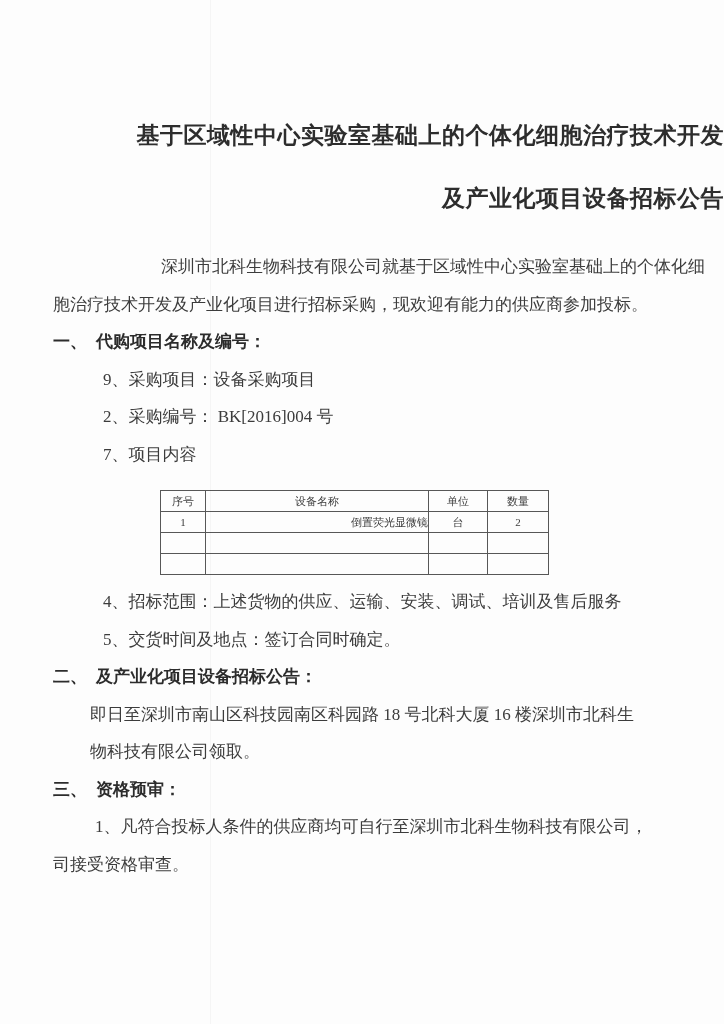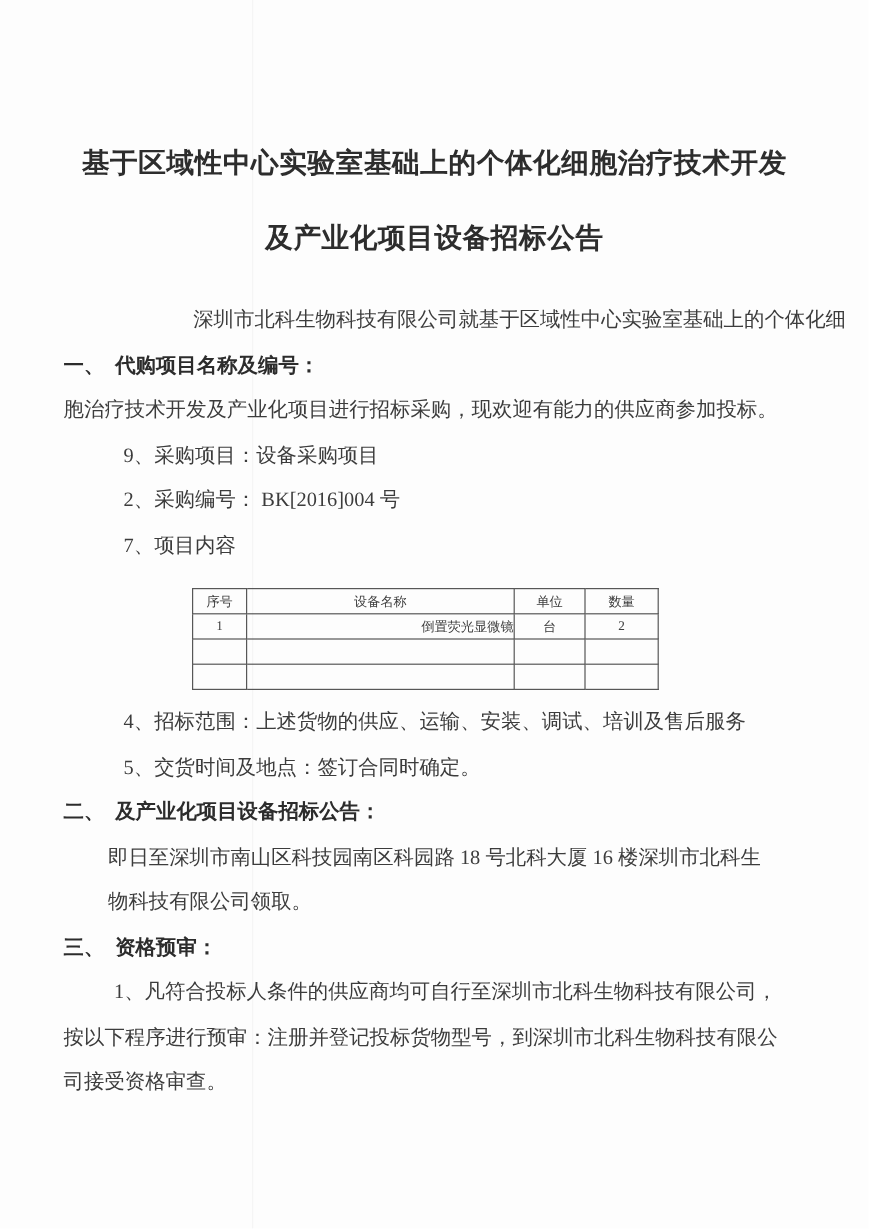--- a/index.html
+++ b/index.html
@@ -18,21 +18,21 @@
   .fold-line {
     position: absolute;
     left: 210px;
     top: 0;
     width: 1px;
     height: 100%;
     background: rgba(60,60,60,0.045);
   }
   .doc-title {
     margin-top: 104px;
-    text-align: center;
+    text-align: right;
     font-size: 23px;
     font-weight: bold;
     color: #2d2d2d;
     line-height: 63px;
     letter-spacing: 0.5px;
   }
   .content {
     margin: 18px 19px 0 53px;
     font-size: 17px;
     line-height: 37.5px;
@@ -74,25 +74,25 @@
   <div class="fold-line"></div>
 
   <div class="doc-title">
     <div class="line">基于区域性中心实验室基础上的个体化细胞治疗技术开发</div>
     <div class="line">及产业化项目设备招标公告</div>
   </div>
 
   <div class="content">
 
     <div class="line intro-first">深圳市北科生物科技有限公司就基于区域性中心实验室基础上的个体化细</div>
+    <div class="line">胞治疗技术开发及产业化项目进行招标采购，现欢迎有能力的供应商参加投标。</div>
+
     <div class="line section-heading">
       <span class="sec-num">一、</span><span>代购项目名称及编号：</span>
     </div>
-
-    <div class="line">胞治疗技术开发及产业化项目进行招标采购，现欢迎有能力的供应商参加投标。</div>
 
     <div class="line item">9、采购项目：设备采购项目</div>
     <div class="line item">2、采购编号： BK[2016]004 号</div>
     <div class="line item">7、项目内容</div>
 
     <table class="equip">
       <colgroup>
         <col class="col-no">
           <col class="col-name">
           <col class="col-unit">
@@ -132,17 +132,16 @@
     <div class="line section-heading">
       <span class="sec-num">二、</span><span>及产业化项目设备招标公告：</span>
     </div>
     <div class="line s2-body">即日至深圳市南山区科技园南区科园路 18 号北科大厦 16 楼深圳市北科生</div>
     <div class="line s2-body">物科技有限公司领取。</div>
 
     <div class="line section-heading">
       <span class="sec-num">三、</span><span>资格预审：</span>
     </div>
     <div class="line s3-first">1、凡符合投标人条件的供应商均可自行至深圳市北科生物科技有限公司，</div>
-    <div class="line">按以下程序进行预审：注册并登记投标货物型号，到深圳市北科生物科技有限公</div>
     <div class="line">司接受资格审查。</div>
 
   </div>
 </div>
 
 </body></html>

